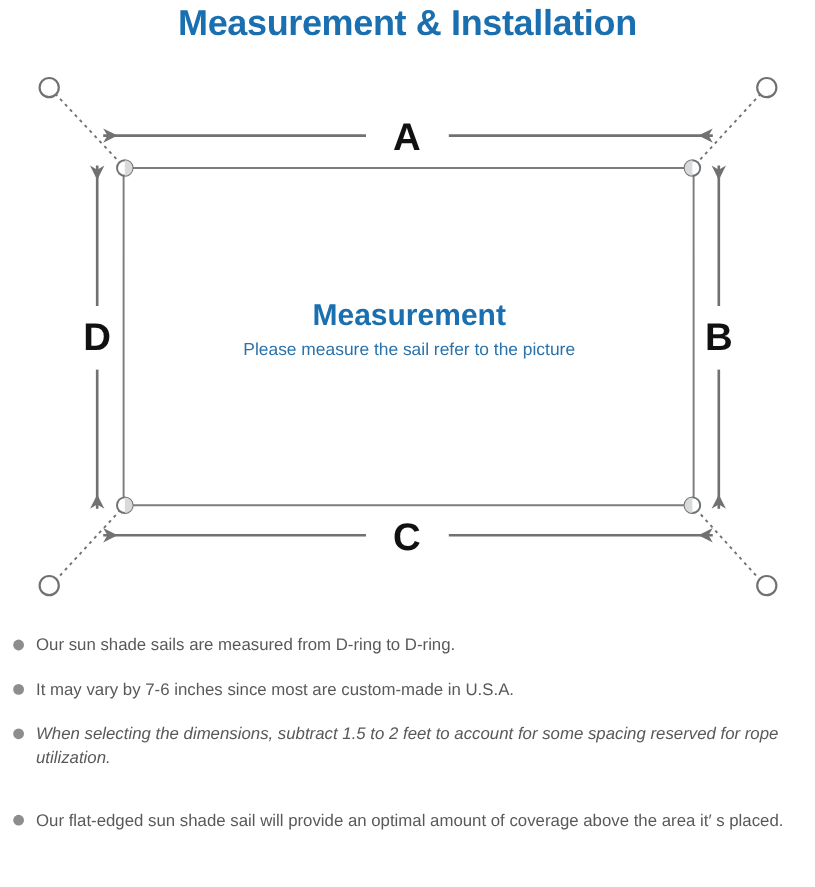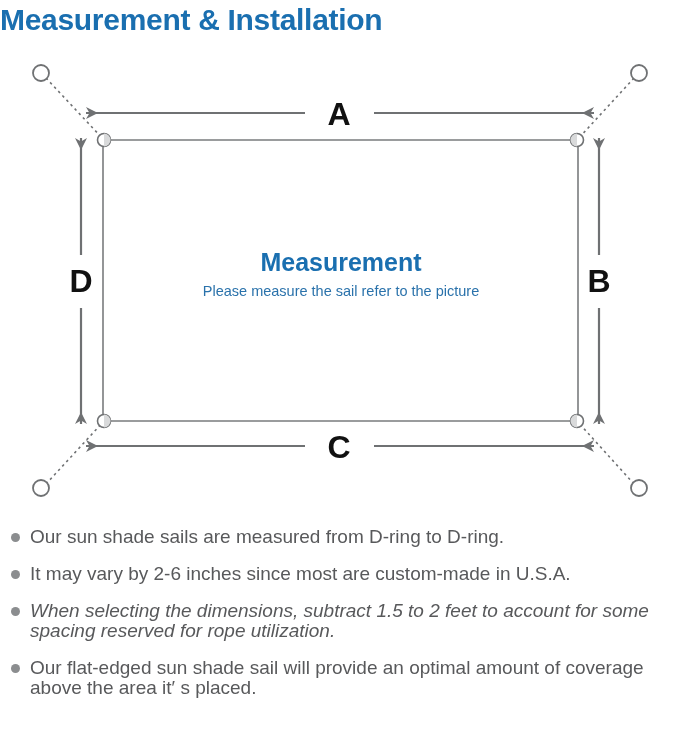--- a/index.html
+++ b/index.html
@@ -5,38 +5,38 @@
   html,body{margin:0;padding:0;}
   body{
     width:679px;height:739px;
     background:#ffffff;
     font-family:"Liberation Sans", sans-serif;
     overflow:hidden;
     position:relative;
   }
   #page-title{
     position:absolute;left:0;top:0;width:679px;height:40px;
-    text-align:left;
+    text-align:center;
     font-size:30px;font-weight:bold;
     color:#1a6fb0;
     letter-spacing:-0.3px;
     line-height:40px;
     white-space:nowrap;
   }
   #diagram{
     position:absolute;left:0;top:40px;width:679px;height:480px;
   }
   #notes{
     position:absolute;left:0;top:525px;width:679px;height:214px;
   }
   .note{
     position:relative;
     padding-left:30px;
     color:#58595b;
-    font-size:19px;
+    font-size:14px;
     line-height:20px;
   }
   .note .bullet{
     position:absolute;left:11px;top:6px;
     width:9px;height:9px;border-radius:50%;
     background:#8b8d8f;
     display:block;
   }
   .note .note-text{display:block;}
   .svg-label{
@@ -127,23 +127,23 @@
   </svg>
 </div>
 
 <div id="notes">
   <div class="note" style="margin-top:2px;">
     <span class="bullet"></span>
     <span class="note-text">Our sun shade sails are measured from D-ring to D-ring.</span>
   </div>
   <div class="note" style="margin-top:17px;">
     <span class="bullet"></span>
-    <span class="note-text">It may vary by 2-6 inches since most are custom-made in U.S.A.</span>
+    <span class="note-text">It may vary by 7-6 inches since most are custom-made in U.S.A.</span>
   </div>
   <div class="note" style="margin-top:17px;font-style:italic;">
     <span class="bullet"></span>
     <span class="note-text">When selecting the dimensions, subtract 1.5 to 2 feet to account for some spacing reserved for rope utilization.</span>
   </div>
-  <div class="note" style="margin-top:17px;">
+  <div class="note" style="margin-top:32px;">
     <span class="bullet"></span>
     <span class="note-text">Our flat-edged sun shade sail will provide an optimal amount of coverage above the area it′ s placed.</span>
   </div>
 </div>
 
 </body></html>

